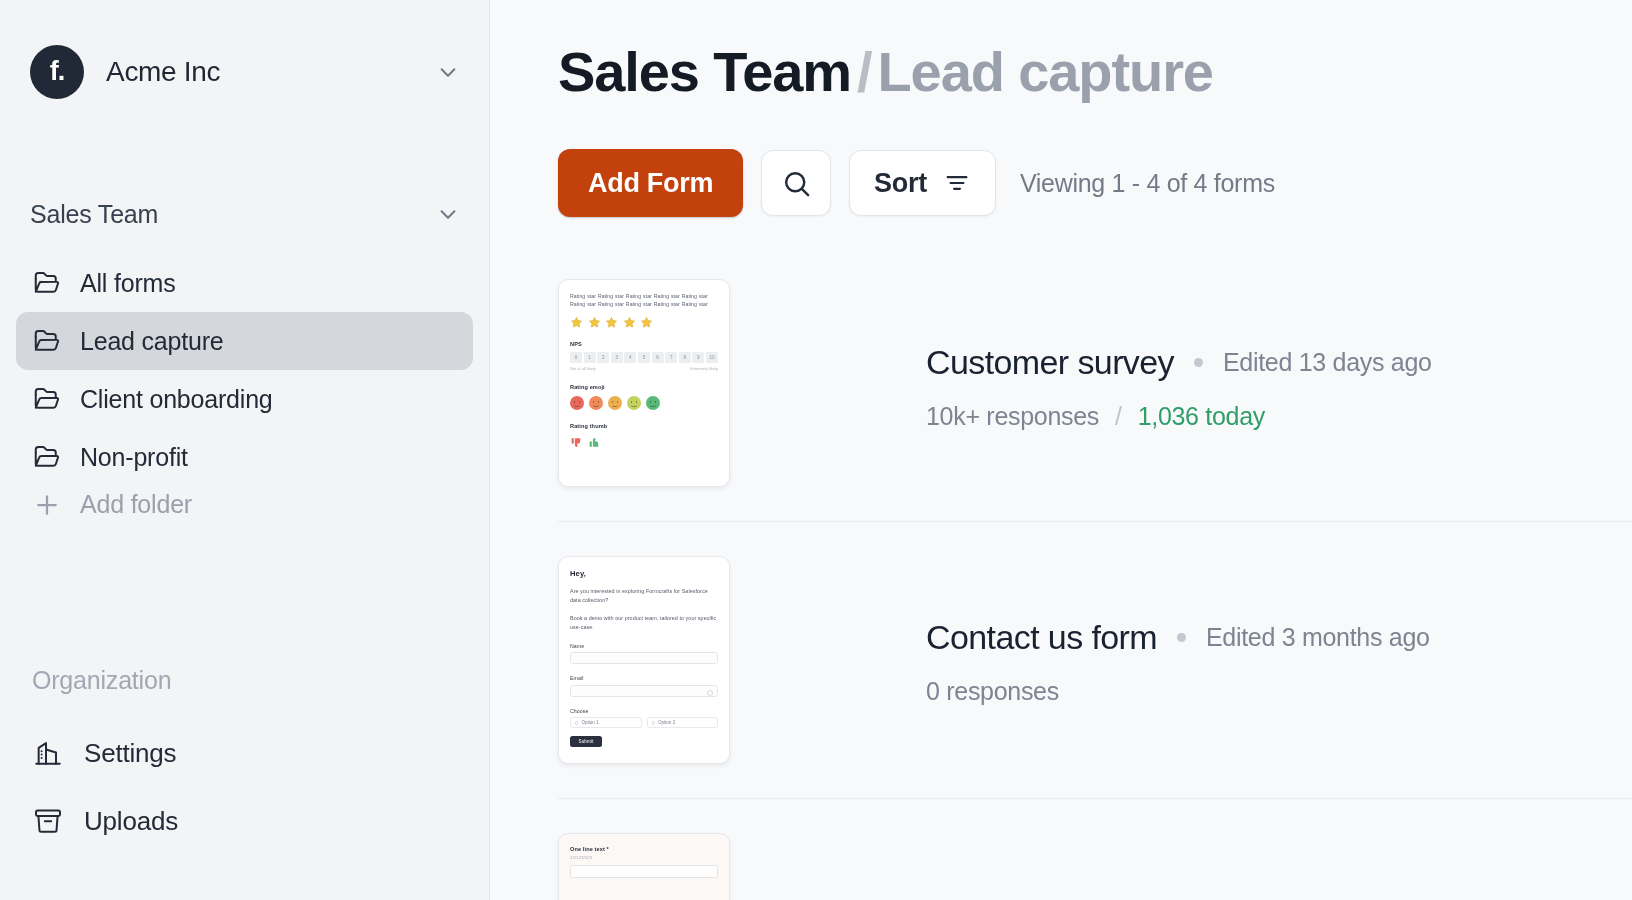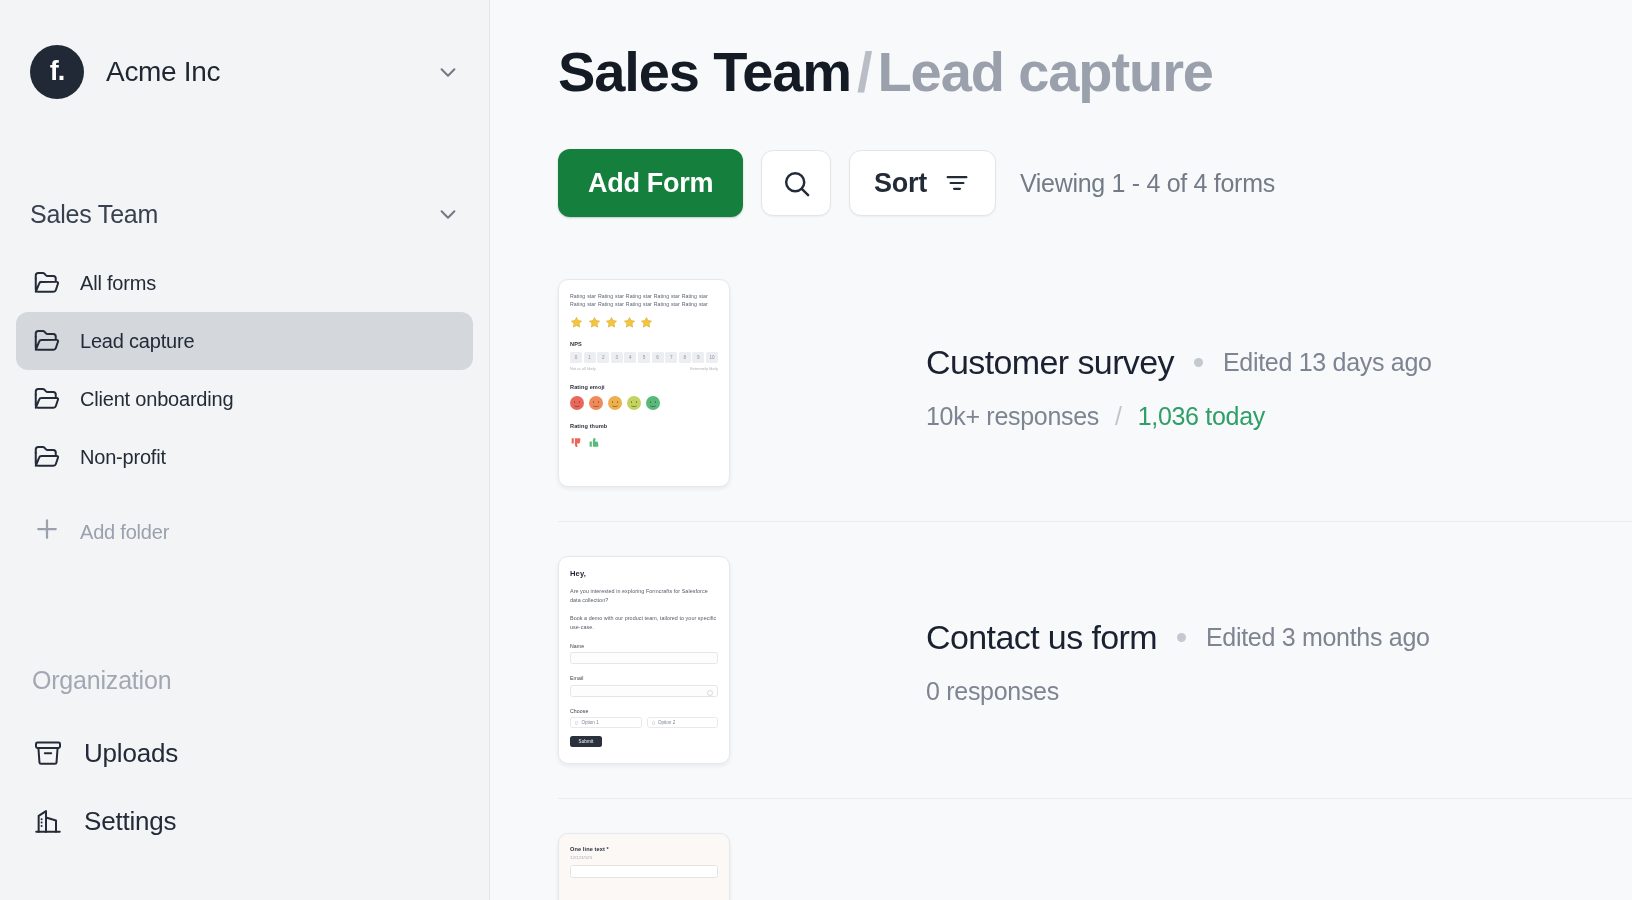--- a/index.html
+++ b/index.html
@@ -55,24 +55,24 @@
 
   .nav { margin-top: 16px; padding: 0 16px; }
   .nav-item {
     display: flex; align-items: center;
     height: 58px; padding: 0 16px;
     border-radius: 12px; cursor: pointer;
   }
   .nav-item.active { background: #d4d7dc; }
   .nav-ico { width: 30px; height: 30px; flex: 0 0 30px; margin-right: 18px; }
   .nav-ico svg { display: block; width: 30px; height: 30px; }
-  .nav-label { font-size: 20px; color: #232b38; letter-spacing: -0.2px; }
+  .nav-label { font-size: 25px; color: #232b38; letter-spacing: -0.2px; }
 
   .add-folder {
-    display: flex; align-items: flex-end;
+    display: flex; align-items: flex-start;
     height: 54px; padding: 0 16px; margin: 4px 16px 0;
     cursor: pointer;
   }
   .plus-ico { width: 30px; height: 30px; flex: 0 0 30px; margin-right: 18px; }
   .plus-ico svg { display: block; width: 30px; height: 30px; }
   .add-folder .nav-label { color: #9aa1ad; }
 
   .org-head {
     padding: 0 32px; margin-top: 122px;
     font-size: 25px; color: #a2a8b3; letter-spacing: -0.2px;
@@ -95,21 +95,21 @@
     margin-top: 38px; font-size: 56px; font-weight: 700;
     letter-spacing: -1.1px; line-height: 1.2; white-space: nowrap;
   }
   .crumb .cur { color: #151b25; }
   .crumb .sep { color: #b9bec6; margin: 0 6px; font-weight: 700; }
   .crumb .sub { color: #9aa1ac; font-weight: 700; }
 
   .toolbar { display: flex; align-items: center; margin-top: 44px; }
   .btn-primary {
     height: 68px; padding: 0 30px;
-    background: #15803d; color: #fff;
+    background: #c2410c; color: #fff;
     border: none; border-radius: 12px;
     font-family: inherit; font-size: 27px; font-weight: 600;
     letter-spacing: -0.3px; cursor: pointer;
     display: flex; align-items: center;
     box-shadow: 0 1px 2px rgba(16,24,40,.22);
   }
   .btn-icon {
     width: 70px; height: 66px; margin-left: 18px;
     background: #fff; border: 1px solid #e3e5e9; border-radius: 12px;
     display: flex; align-items: center; justify-content: center;
@@ -336,37 +336,37 @@
       </span>
       <span class="nav-label">Add folder</span>
     </div>
 
     <div class="org-head">Organization</div>
 
     <nav class="org-nav">
       <div class="org-item">
         <span class="org-ico">
           <svg viewBox="0 0 24 24" fill="none" stroke="#232b38" stroke-width="1.5" stroke-linecap="round" stroke-linejoin="round">
-              <rect x="3" y="4.2" width="18" height="4" rx="1.1"></rect>
-              <path d="M4.8 8.2 5.6 19a1.2 1.2 0 0 0 1.2 1.1h10.4a1.2 1.2 0 0 0 1.2-1.1l.8-10.8"></path>
-              <path d="M9.6 12.2h4.8"></path>
-            </svg>
-        </span>
-        <span class="org-label">Uploads</span>
-      </div>
-      <div class="org-item">
-        <span class="org-ico">
-          <svg viewBox="0 0 24 24" fill="none" stroke="#232b38" stroke-width="1.5" stroke-linecap="round" stroke-linejoin="round">
               <path d="M3.2 20h17.6"></path>
               <path d="M5 20V8.2l5.5-3.6V20"></path>
               <path d="M10.5 20V9.4L18 11.6V20"></path>
               <path d="M7.2 10.6h.01M7.2 13.2h.01M7.2 15.8h.01"></path>
             </svg>
         </span>
         <span class="org-label">Settings</span>
+      </div>
+      <div class="org-item">
+        <span class="org-ico">
+          <svg viewBox="0 0 24 24" fill="none" stroke="#232b38" stroke-width="1.5" stroke-linecap="round" stroke-linejoin="round">
+              <rect x="3" y="4.2" width="18" height="4" rx="1.1"></rect>
+              <path d="M4.8 8.2 5.6 19a1.2 1.2 0 0 0 1.2 1.1h10.4a1.2 1.2 0 0 0 1.2-1.1l.8-10.8"></path>
+              <path d="M9.6 12.2h4.8"></path>
+            </svg>
+        </span>
+        <span class="org-label">Uploads</span>
       </div>
     </nav>
   </aside>
 
   <main class="main">
 
     <h1 class="crumb">
       <span class="cur">Sales Team</span><span class="sep">/</span><span class="sub">Lead capture</span>
     </h1>
 

